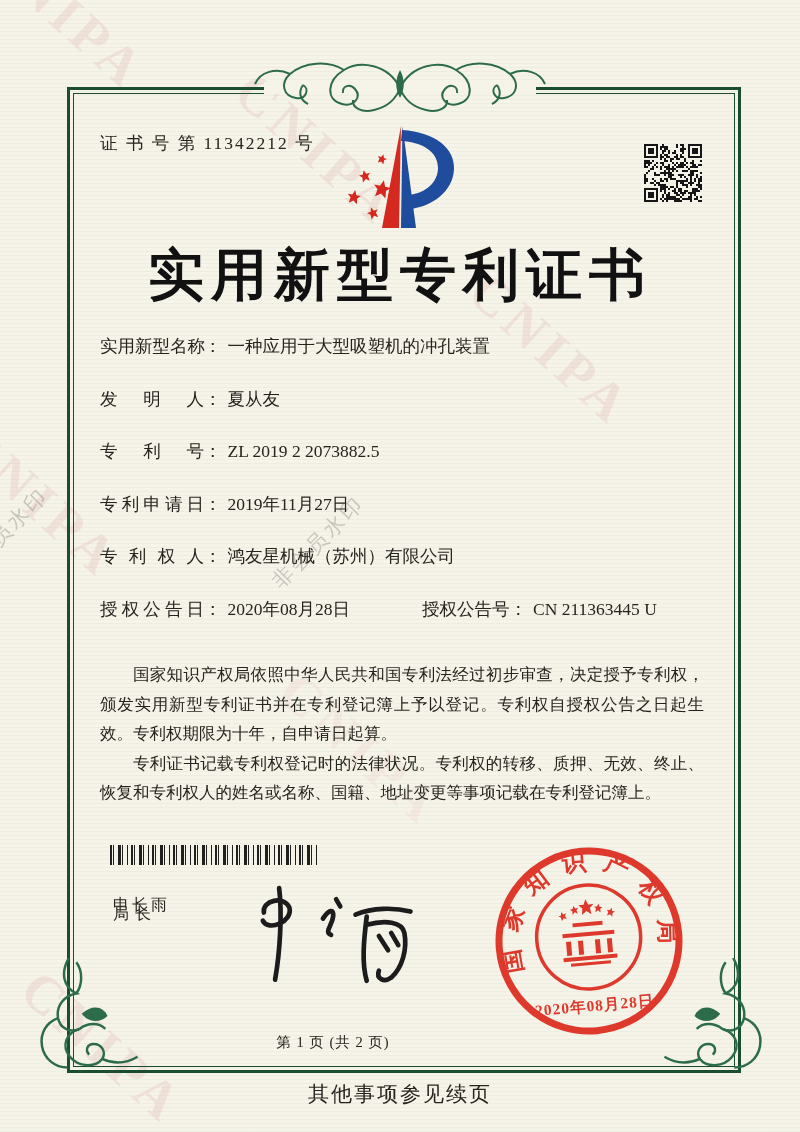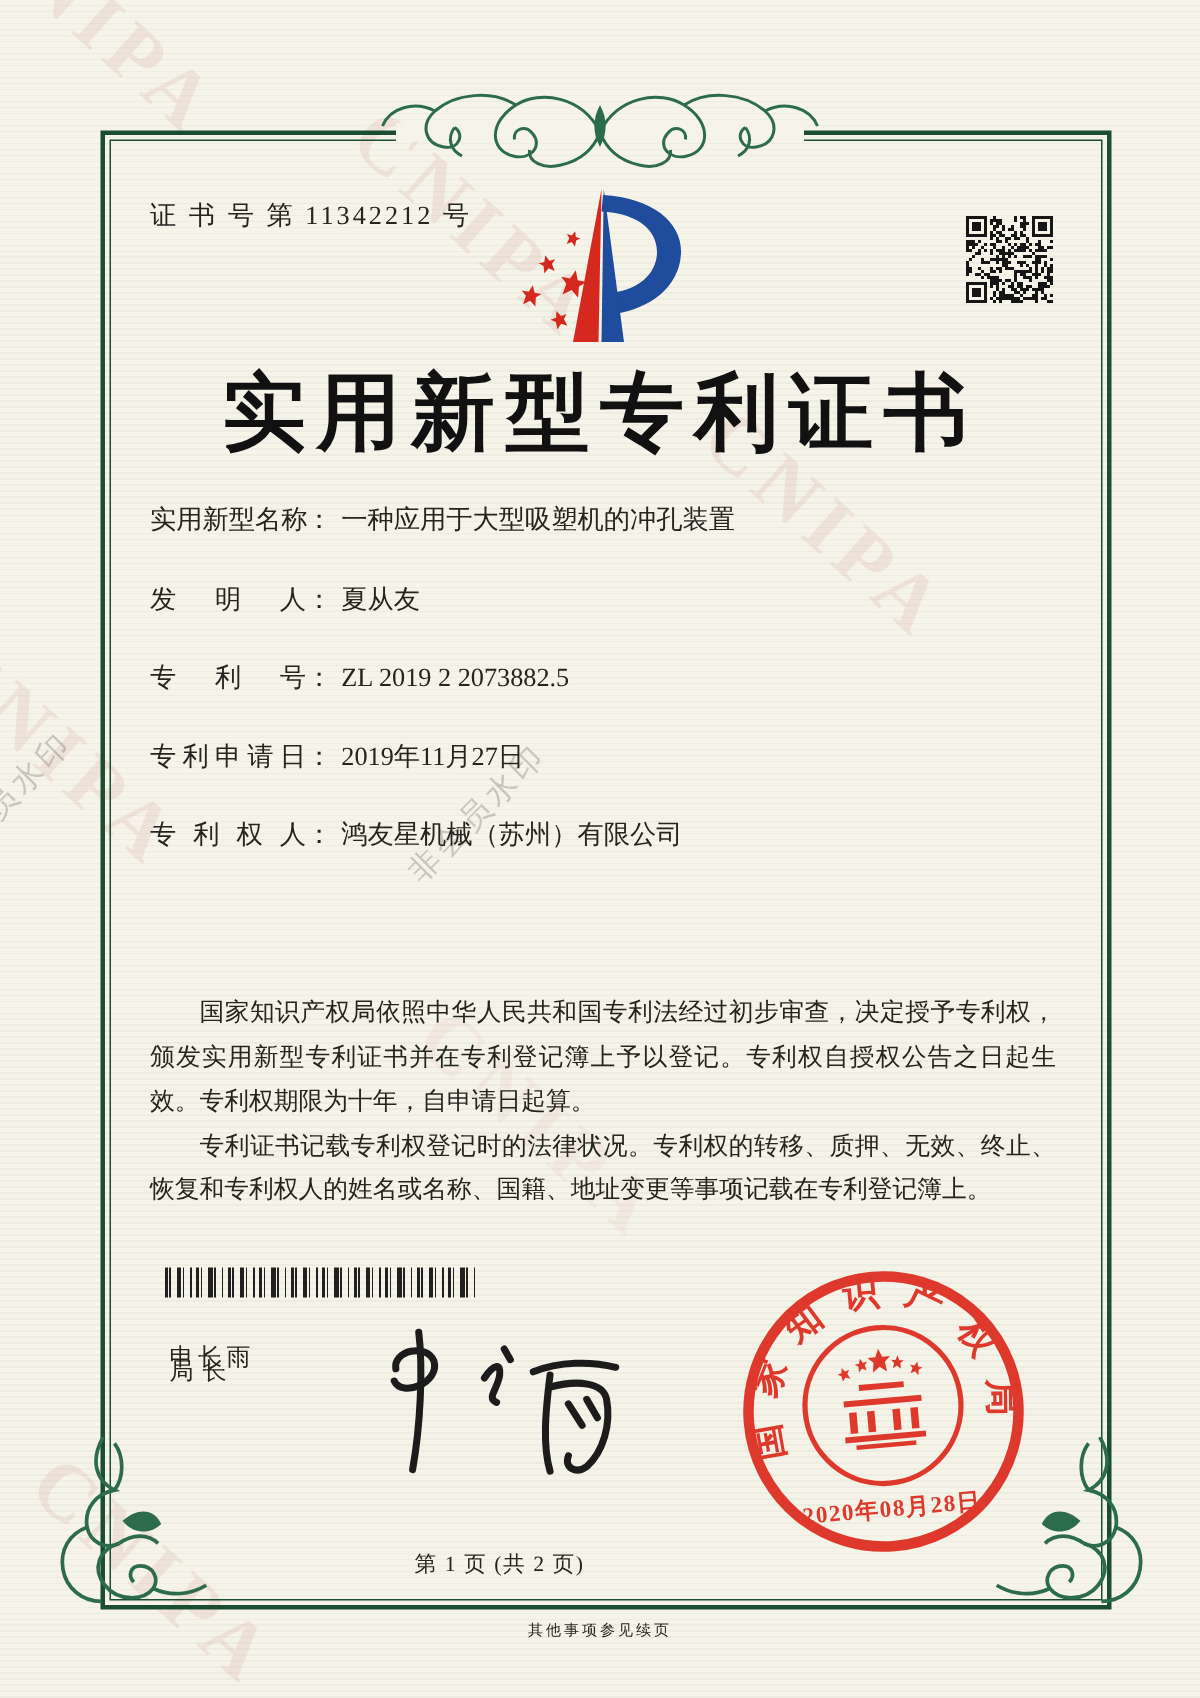--- a/index.html
+++ b/index.html
@@ -38,21 +38,21 @@
      background:
        repeating-linear-gradient(90deg,#20201e 0 2px,transparent 2px 3px,#20201e 3px 4px,transparent 4px 8px,#20201e 8px 11px,transparent 11px 12px,#20201e 12px 13px,transparent 13px 17px,#20201e 17px 18px,transparent 18px 21px);}
   
   .signer-title{position:absolute;left:113px;top:904px;font-size:16px;letter-spacing:6px;}
   .signer-name{position:absolute;left:113px;top:895px;font-size:16px;letter-spacing:3px;}
   .signature{position:absolute;left:222px;top:882px;width:210px;height:112px;}
   
   .seal{position:absolute;left:490px;top:842px;width:198px;height:198px;transform:rotate(-5deg);}
   
   .page-indicator{position:absolute;left:67px;top:1033px;width:532px;text-align:center;font-size:14.5px;letter-spacing:1px;}
-  .footer-note{position:absolute;left:0;top:1080px;width:800px;text-align:center;font-size:10px;letter-spacing:2px;}
+  .footer-note{position:absolute;left:0;top:1080px;width:800px;text-align:center;font-size:21px;letter-spacing:2px;}
 </style>
 </head>
 <body>
 
 <div class="texture"></div>
 
 <div class="wm wm-cnipa" style="left:-34px;top:-18px">CNIPA</div>
 <div class="wm wm-cnipa" style="left:218px;top:118px">CNIPA</div>
 <div class="wm wm-cnipa" style="left:452px;top:318px">CNIPA</div>
 <div class="wm wm-cnipa" style="left:-60px;top:470px">CNIPA</div>
@@ -454,20 +454,26 @@
   </div>
   <div class="frow">
     <span class="flabel">专利号</span><span>：</span><span class="fval">ZL 2019 2 2073882.5</span>
   </div>
   <div class="frow">
     <span class="flabel">专利申请日</span><span>：</span><span class="fval">2019年11月27日</span>
   </div>
   <div class="frow">
     <span class="flabel">专利权人</span><span>：</span><span class="fval">鸿友星机械（苏州）有限公司</span>
   </div>
+  <div class="frow">
+    <span class="flabel">授权公告日</span><span>：</span><span class="fval">2020年08月28日</span>
+    <span class="fextra">
+      <span>授权公告号</span><span>：</span><span class="fval">CN 211363445 U</span>
+    </span>
+  </div>
 </div>
 
 <div class="paras">
   <p>国家知识产权局依照中华人民共和国专利法经过初步审查，决定授予专利权，颁发实用新型专利证书并在专利登记簿上予以登记。专利权自授权公告之日起生效。专利权期限为十年，自申请日起算。</p>
   <p>专利证书记载专利权登记时的法律状况。专利权的转移、质押、无效、终止、恢复和专利权人的姓名或名称、国籍、地址变更等事项记载在专利登记簿上。</p>
 </div>
 
 <div class="barcode"></div>
 
 <div class="signer-title">局长</div>

